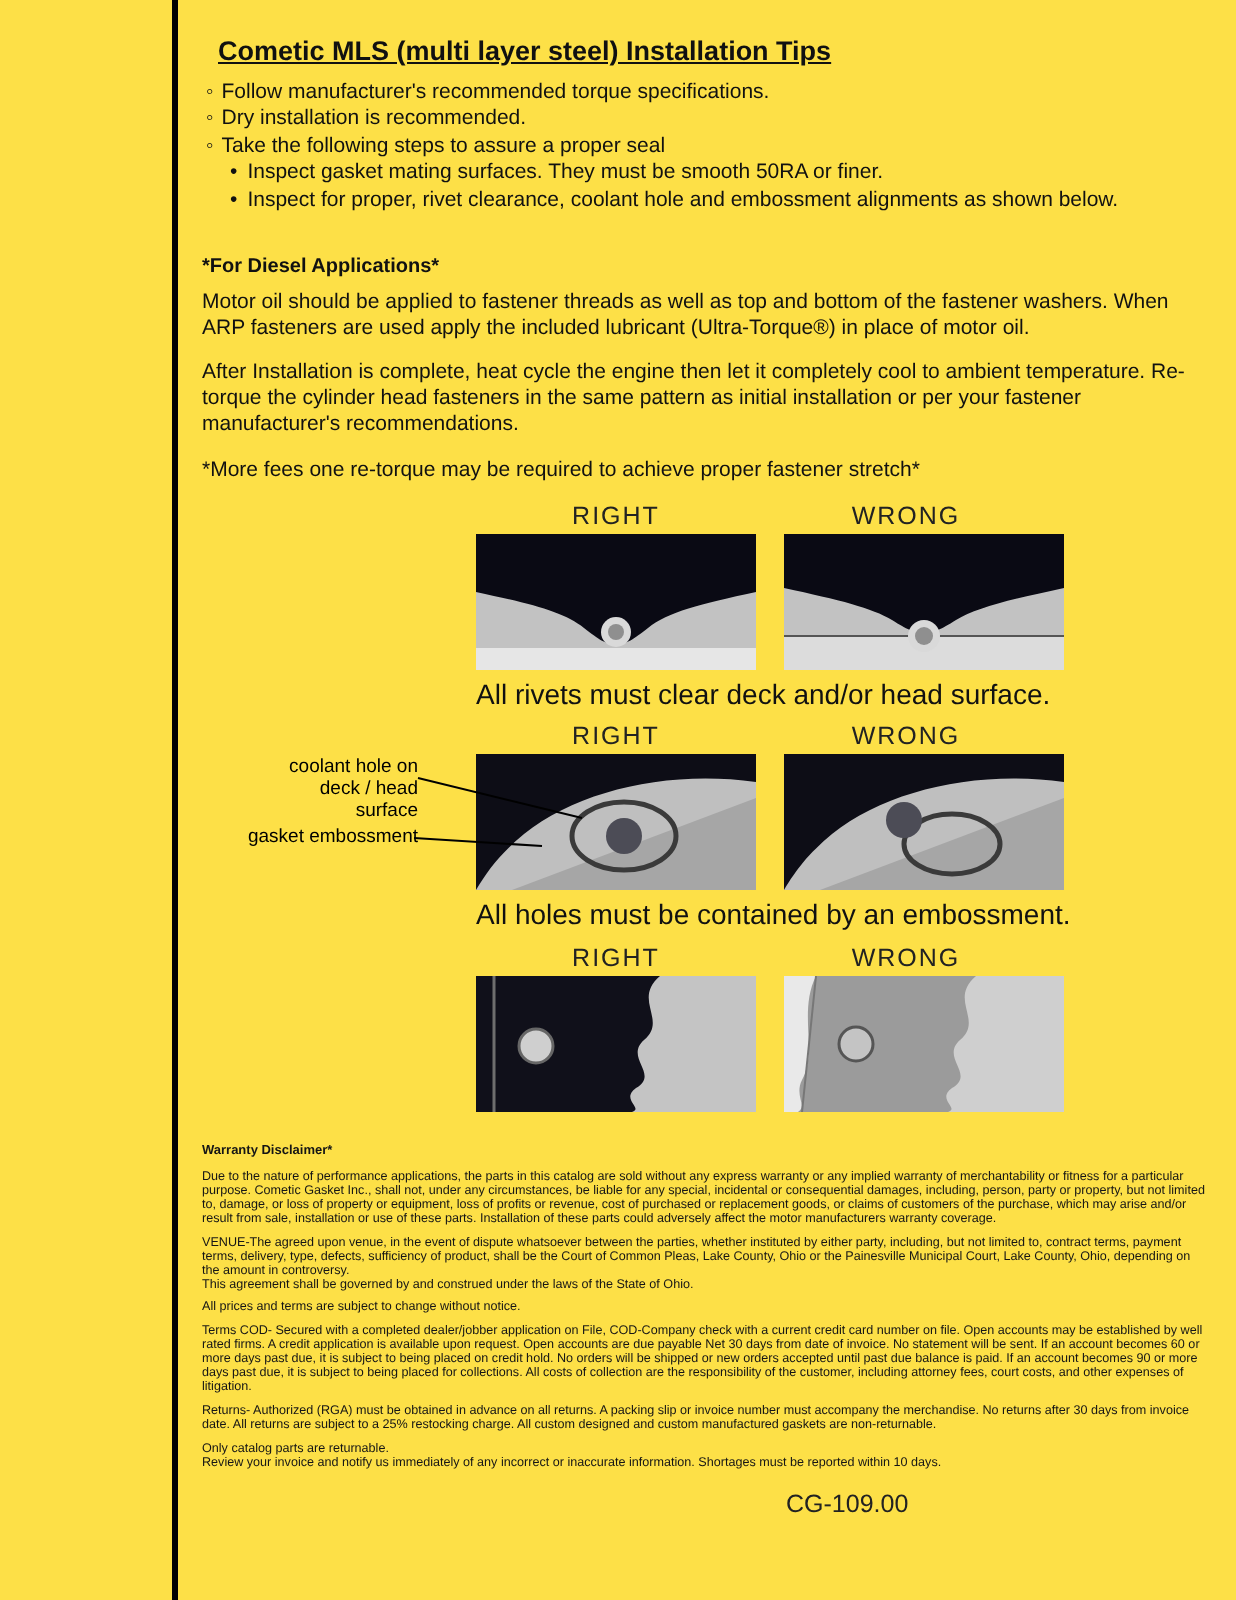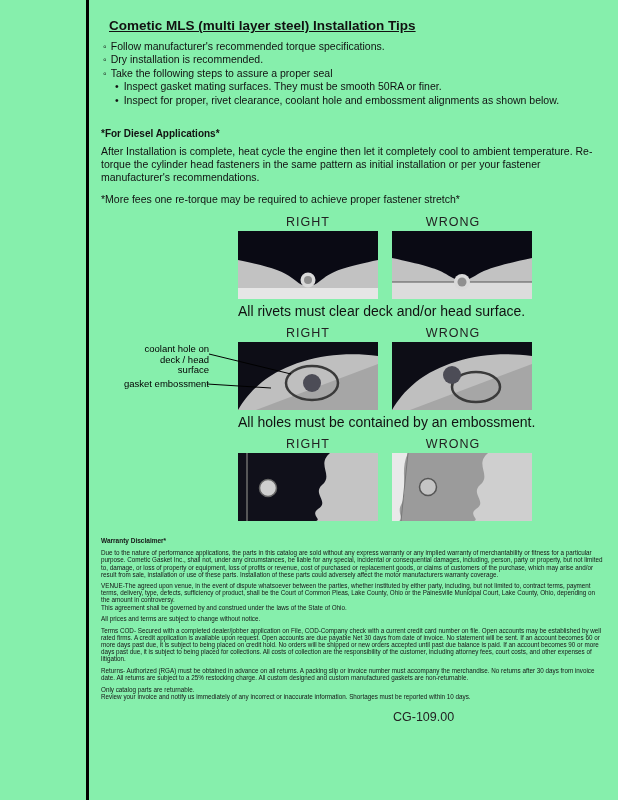--- a/index.html
+++ b/index.html
@@ -1,16 +1,16 @@
 <!DOCTYPE html>
 <html><head>
 <meta charset="utf-8">
 <style>
   html,body{margin:0;padding:0;background:#ffffff;}
-  .page{position:relative;width:618px;height:800px;background:#86efac;overflow:hidden;
+  .page{position:relative;width:618px;height:800px;background:#fde047;overflow:hidden;
         font-family:"Liberation Sans",sans-serif;color:#111;}
   .left-rule{position:absolute;left:86px;top:0;width:3px;height:800px;background:#000;}
   .content{position:absolute;left:101px;top:12px;width:505px;}
 
   .title{font-size:13.5px;font-weight:bold;text-decoration:underline;margin:6px 0 7px 8px;}
 
   ul.tips{list-style:none;margin:0 0 10px 2px;padding:0;font-size:10.5px;line-height:1.18;}
   ul.tips>li{margin:1px 0;}
   ul.tips>li.open::before{content:"◦";margin-right:4px;}
   ul.subtips{list-style:none;margin:1px 0 0 12px;padding:0;}
@@ -54,20 +54,21 @@
       <li class="open"><span>Dry installation is recommended.</span></li>
       <li class="open"><span>Take the following steps to assure a proper seal</span>
         <ul class="subtips">
           <li><span>Inspect gasket mating surfaces.  They must be smooth 50RA or finer.</span></li>
           <li><span>Inspect for proper, rivet clearance, coolant hole and embossment alignments as shown below.</span></li>
         </ul>
       </li>
     </ul>
 
     <div class="diesel-heading">*For Diesel Applications*</div>
+    <p class="para">Motor oil should be applied to fastener threads as well as top and bottom of the fastener washers. When ARP fasteners are used apply the included lubricant (Ultra-Torque®) in place of motor oil.</p>
     <p class="para">After Installation is complete, heat cycle the engine then let it completely cool to ambient temperature. Re-torque the cylinder head fasteners in the same pattern as initial installation or per your fastener manufacturer's recommendations.</p>
     <p class="para stretch">*More fees one re-torque may be required to achieve proper fastener stretch*</p>
 
     <div class="figures">
 
       <div class="fig-headers">
         <div class="fig-header">RIGHT</div>
         <div class="fig-header">WRONG</div>
       </div>
       <div class="fig-row">

